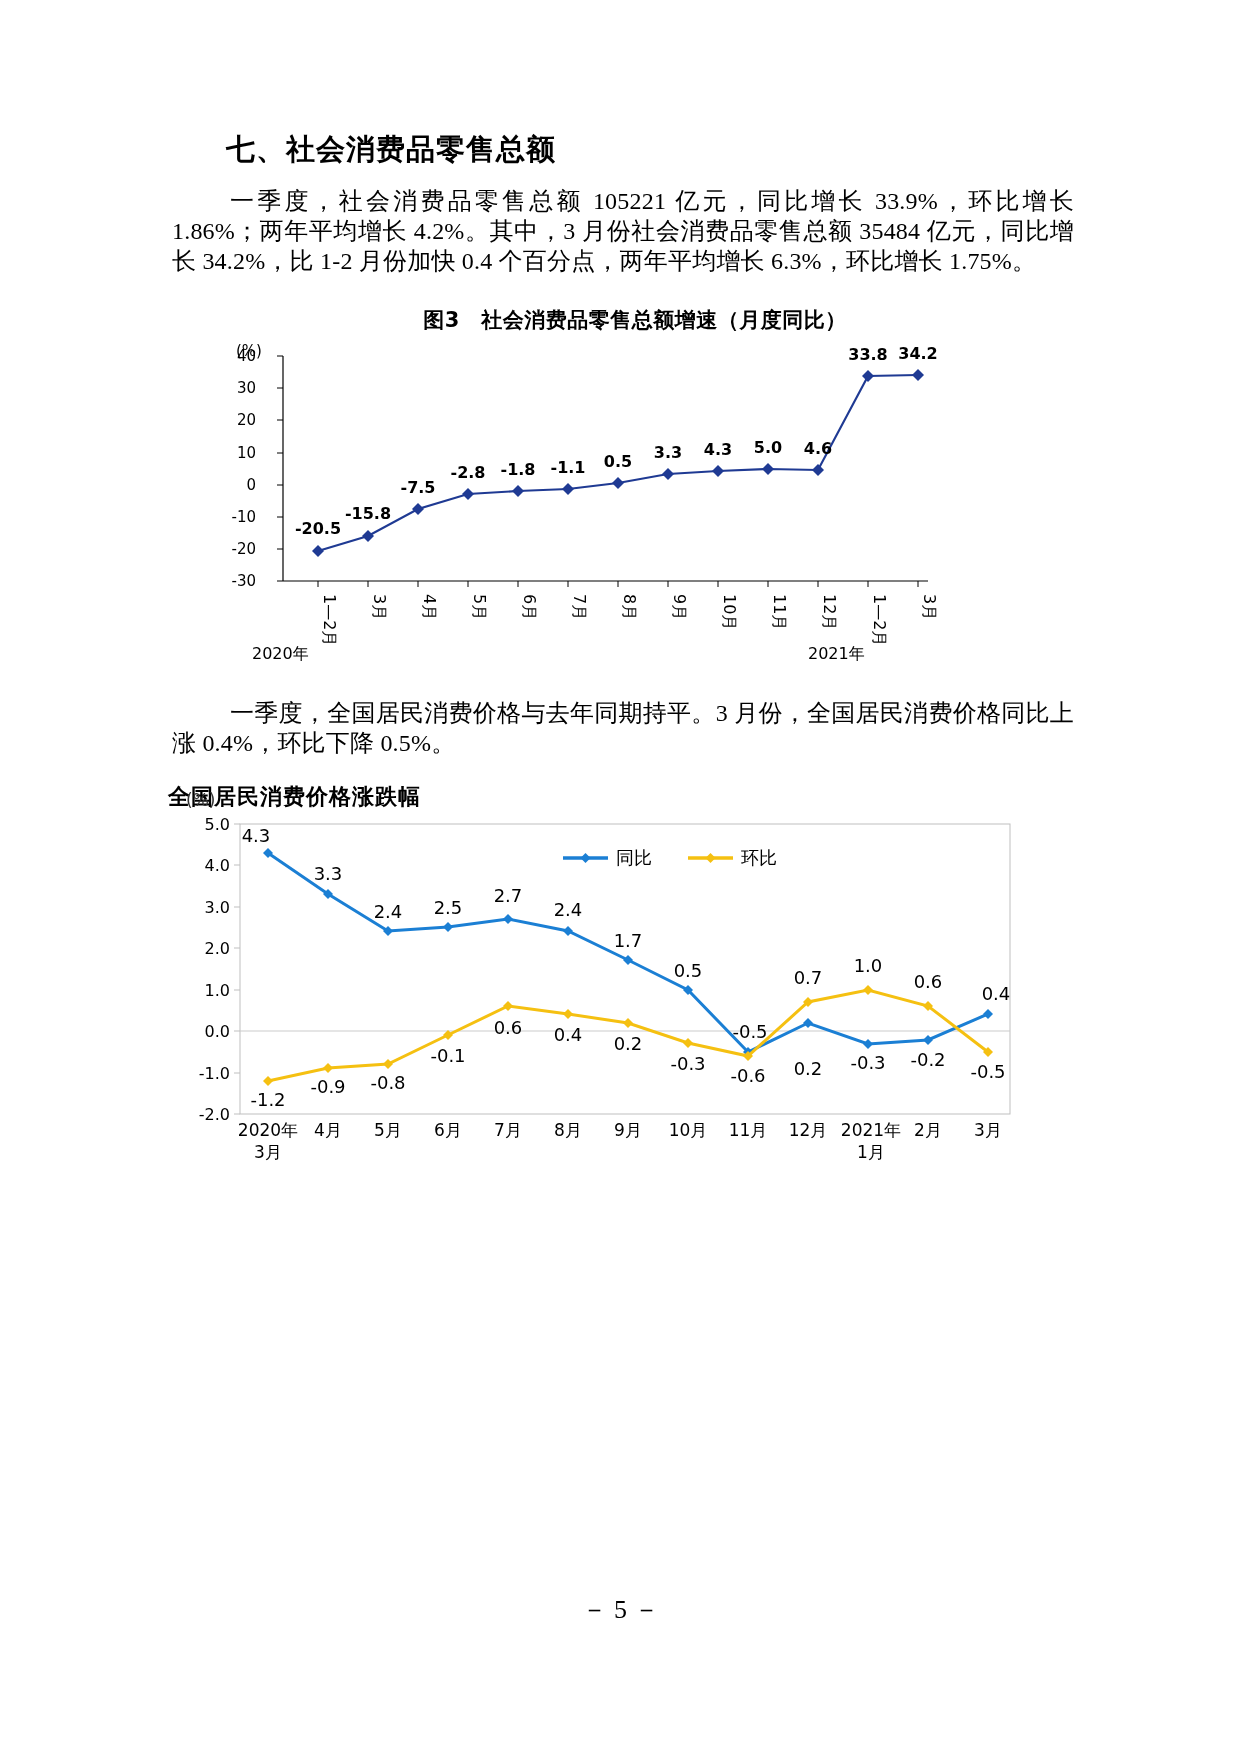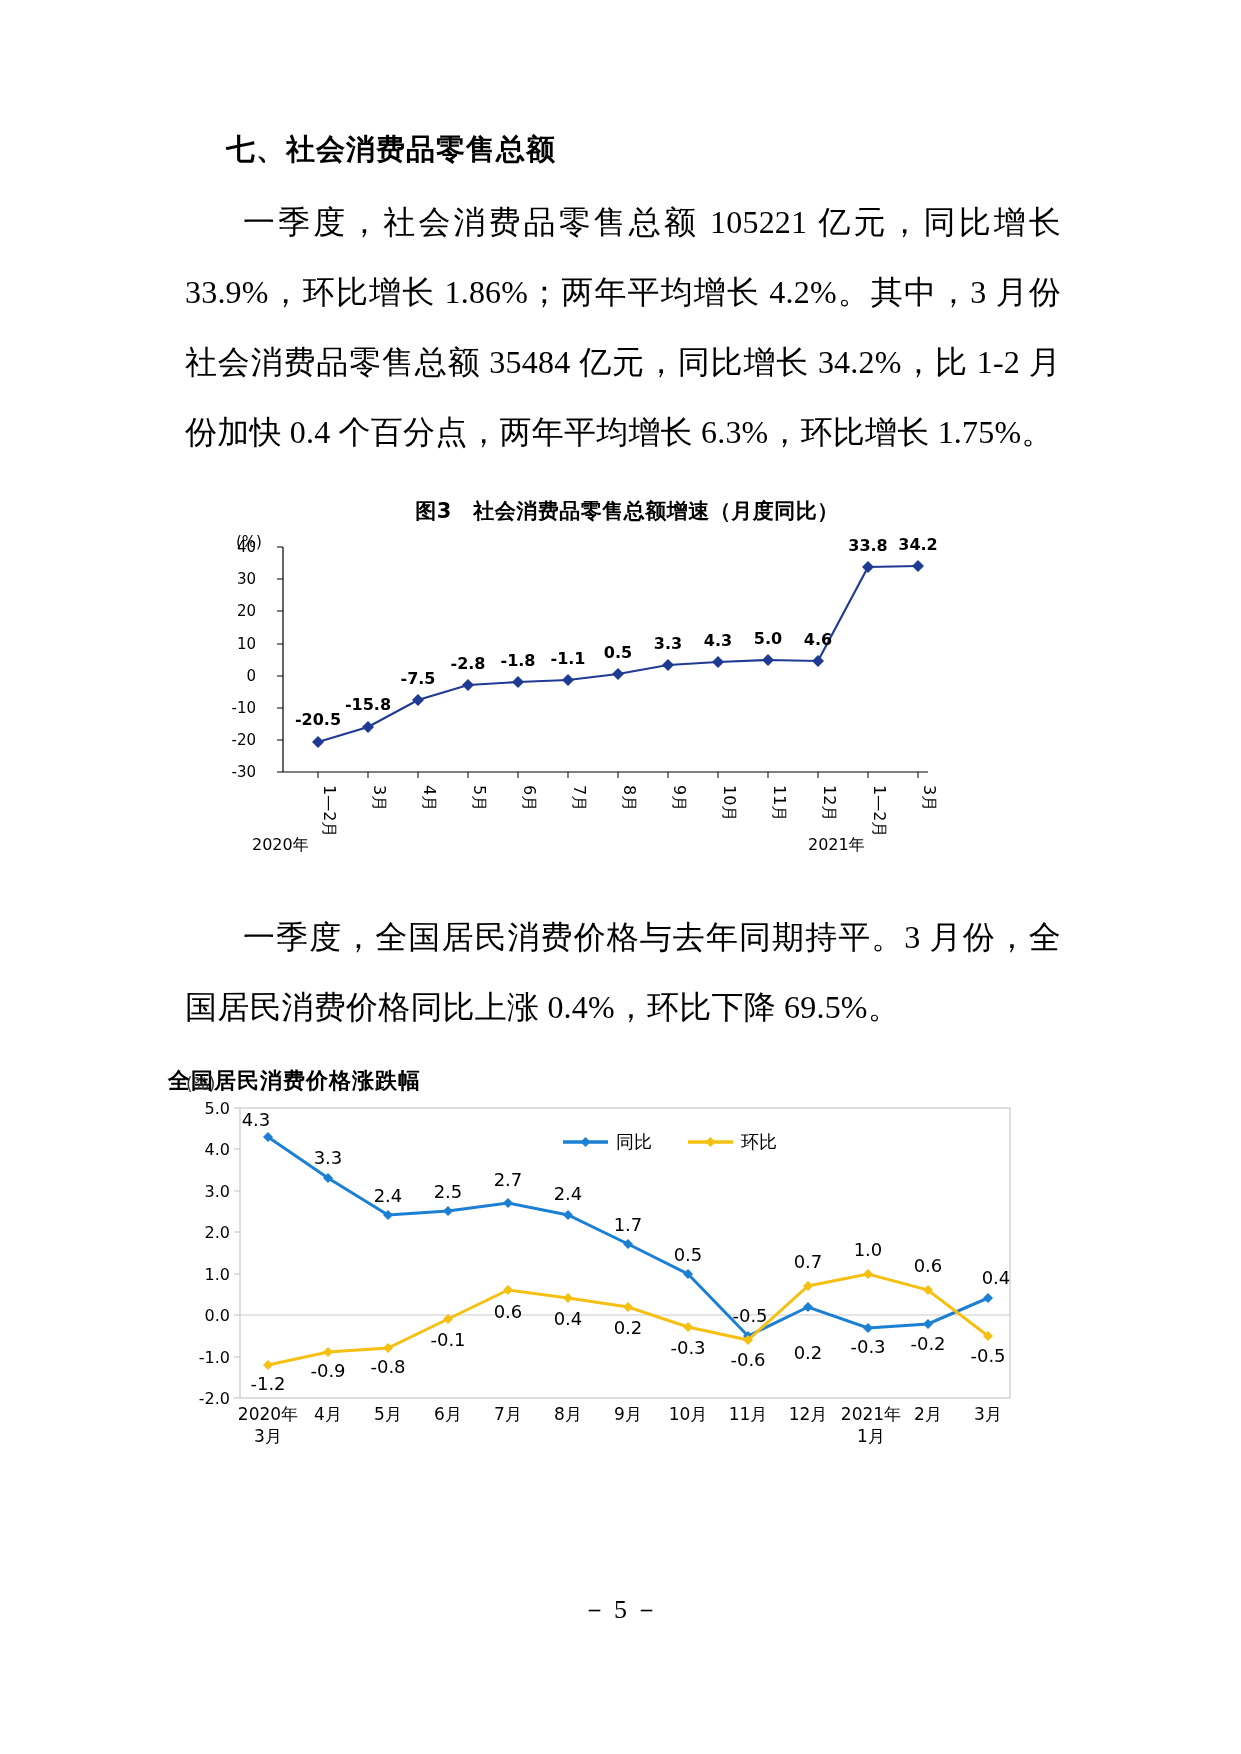--- a/index.html
+++ b/index.html
@@ -30,40 +30,40 @@
   h2.section-title {
     font-family: "DejaVu Sans", "Liberation Sans", sans-serif;
     font-weight: bold;
     font-size: 29px;
     margin: 0 0 16px 0;
     padding: 0;
     letter-spacing: 1px;
     text-indent: 58px;
   }
   p.para {
-    font-size: 32px;
-    line-height: 70px;
-    margin: 17px;
+    font-size: 24px;
+    line-height: 30px;
+    margin: 4px;
     text-align: justify;
     text-indent: 58px;
     letter-spacing: 0.2px;
   }
   .spacer-sm { height: 18px; }
 
   
   .chart3-wrap {
     position: relative;
     width: 910px;
     height: 370px;
     margin-top: 30px;
   }
   .chart3-title {
     position: absolute;
     top: 0px;
-    left: 4px;
+    left: 12px;
     width: 910px;
     text-align: center;
     font-family: "DejaVu Sans", "Liberation Sans", sans-serif;
     font-size: 21px;
     font-weight: bold;
     letter-spacing: 0.5px;
   }
   .chart3-unit {
     position: absolute;
     left: 68px;
@@ -233,21 +233,21 @@
           <text transform="translate(756,258) rotate(90)">3月</text>
         </g>
       </svg>
 
       <div class="c3-year left">2020年</div>
       <div class="c3-year right">2021年</div>
     </div>
 
     <div class="spacer-sm"></div>
 
-    <p class="para">一季度，全国居民消费价格与去年同期持平。3 月份，全国居民消费价格同比上涨 0.4%，环比下降 69.5%。</p>
+    <p class="para">一季度，全国居民消费价格与去年同期持平。3 月份，全国居民消费价格同比上涨 0.4%，环比下降 0.5%。</p>
 
     <div class="cpi-wrap">
       <div class="cpi-title">全国居民消费价格涨跌幅</div>
       <div class="cpi-unit">(%)</div>
 
       <svg class="cpi-svg" width="910" height="370" viewBox="0 0 910 370">
 
         <rect x="72" y="14" width="770" height="290" fill="none" stroke="#bfbfbf" stroke-width="1"></rect>
 
         <line x1="72" y1="221" x2="842" y2="221" stroke="#cccccc" stroke-width="1.2"></line>

